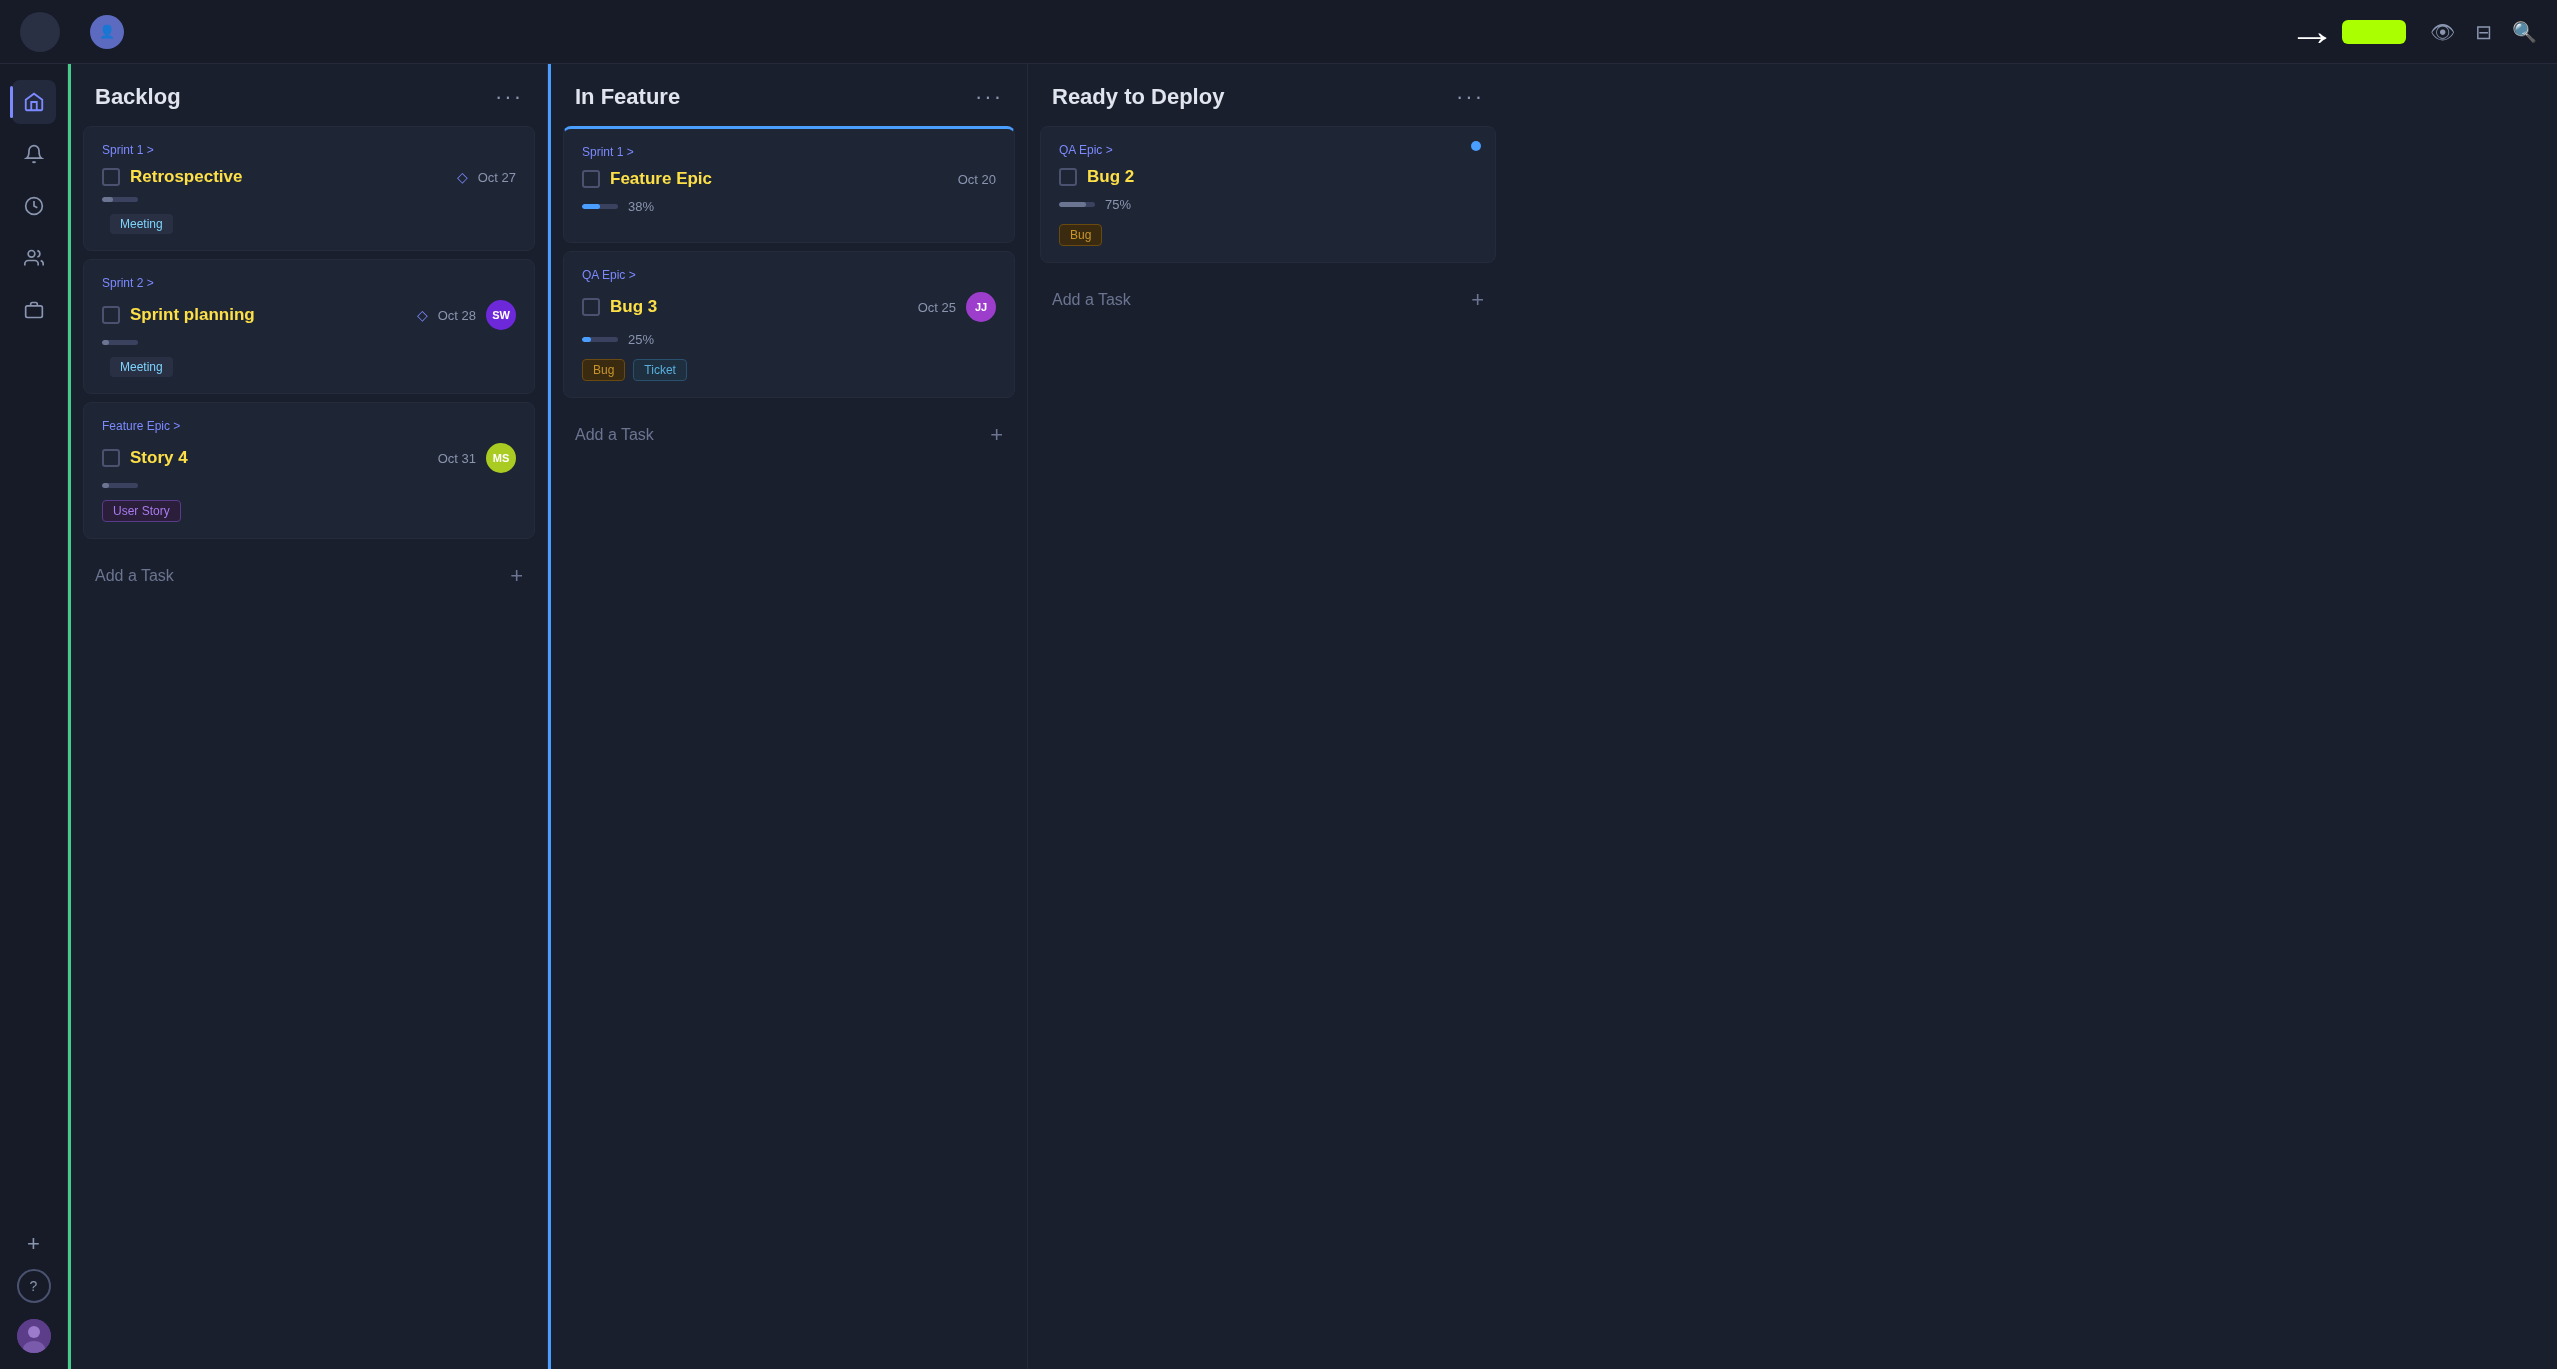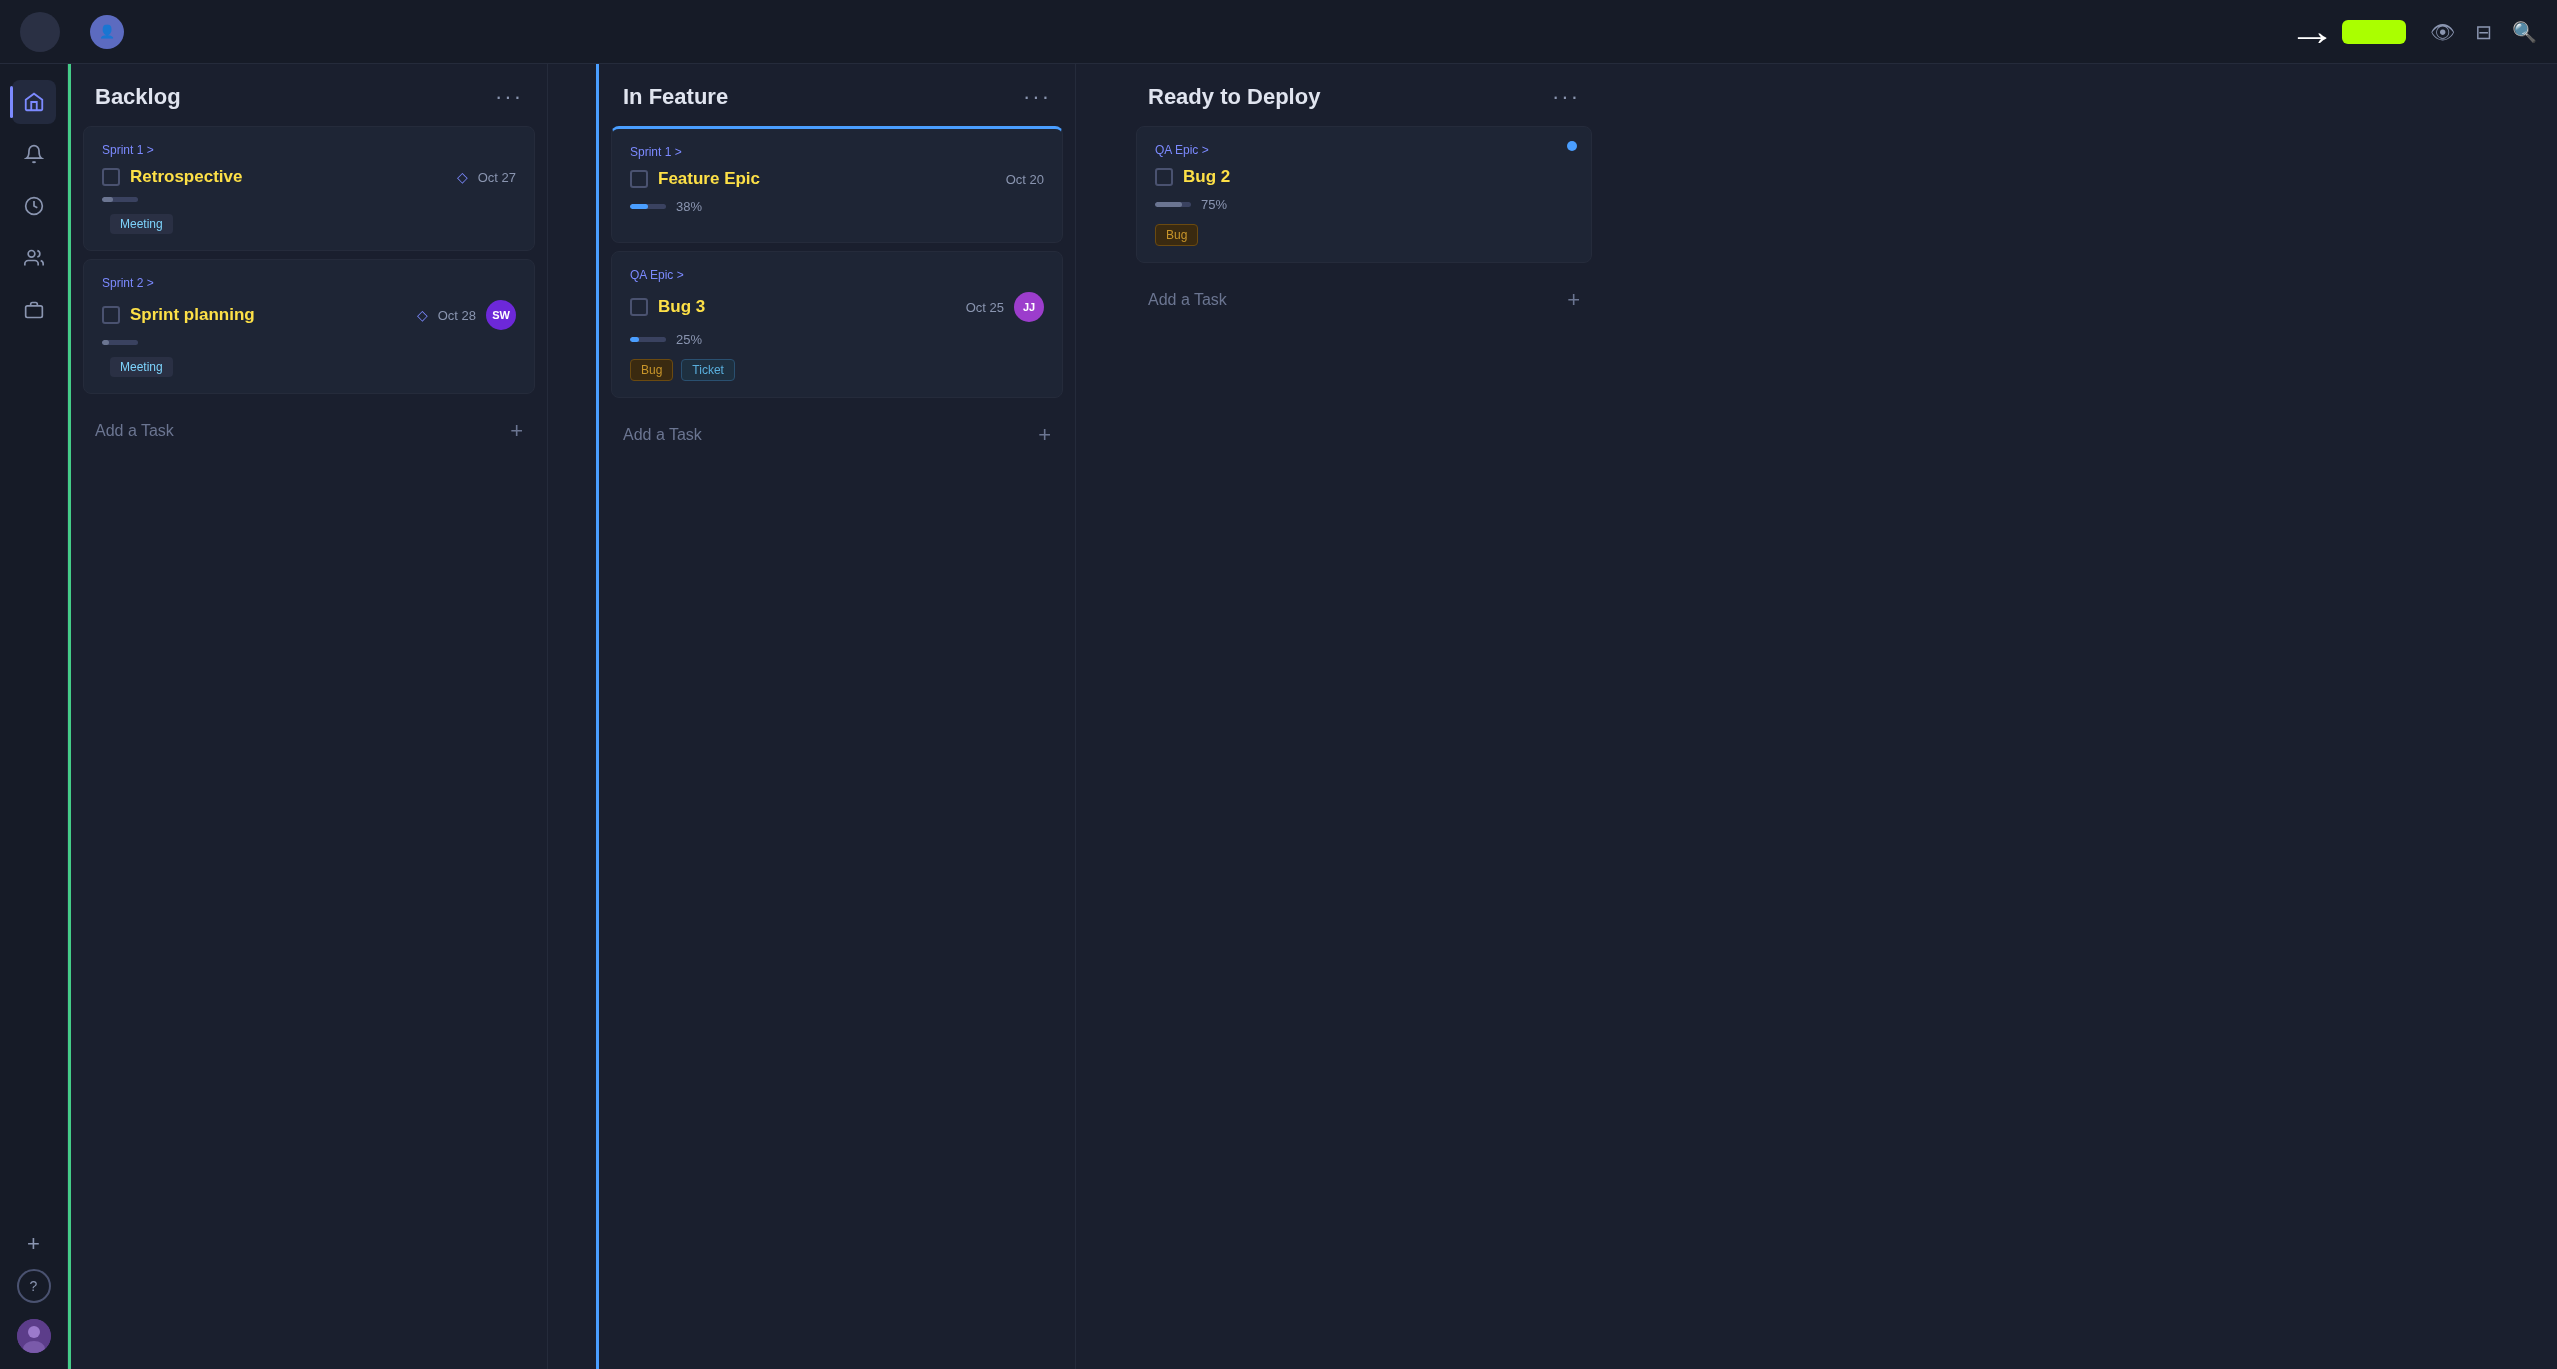--- a/index.html
+++ b/index.html
@@ -157,21 +157,20 @@
       font-size: 22px;
       cursor: pointer;
     }
 
     
     .board {
       display: flex;
       flex: 1;
       overflow-x: auto;
       background: #1a1f2e;
-      gap: 48px;
     }
 
     .column {
       min-width: 480px;
       max-width: 480px;
       display: flex;
       flex-direction: column;
       border-right: 1px solid #252b3b;
     }
     .column:last-child { border-right: none; flex: 1; }
@@ -440,20 +439,43 @@
         <div class="task-progress-row">
           <div class="progress-bar-container">
             <div class="progress-bar-fill" style="width:20%;background:#6b7591"></div>
           </div>
         </div>
 
       <div class="task-tags">
               <span class="tag tag-meeting">Meeting</span>
             </div>
     </div>
+          <div class="task-card">
+
+      <div class="task-meta">
+        <span class="task-meta-link">Feature Epic &gt;</span>
+      </div>
+      <div class="task-title-row">
+        <div class="task-checkbox"></div>
+        <span class="task-title">Story 4</span>
+
+        <span class="task-date">Oct 31</span>
+        <div class="task-avatar" style="background:#aacc22">MS</div>
+      </div>
+
+        <div class="task-progress-row">
+          <div class="progress-bar-container">
+            <div class="progress-bar-fill" style="width:20%;background:#6b7591"></div>
+          </div>
+        </div>
+
+      <div class="task-tags">
+              <span class="tag tag-user-story">User Story</span>
+            </div>
+    </div>
           <div class="add-task-row">
     <span>Add a Task</span>
     <span class="add-icon">+</span>
   </div>
         </div>
       </div>
       <div class="column" style="border-left: 3px solid rgb(74, 158, 255);">
         <div class="column-header">
     <span class="column-title">In Feature</span>
     <span class="column-menu">···</span>

